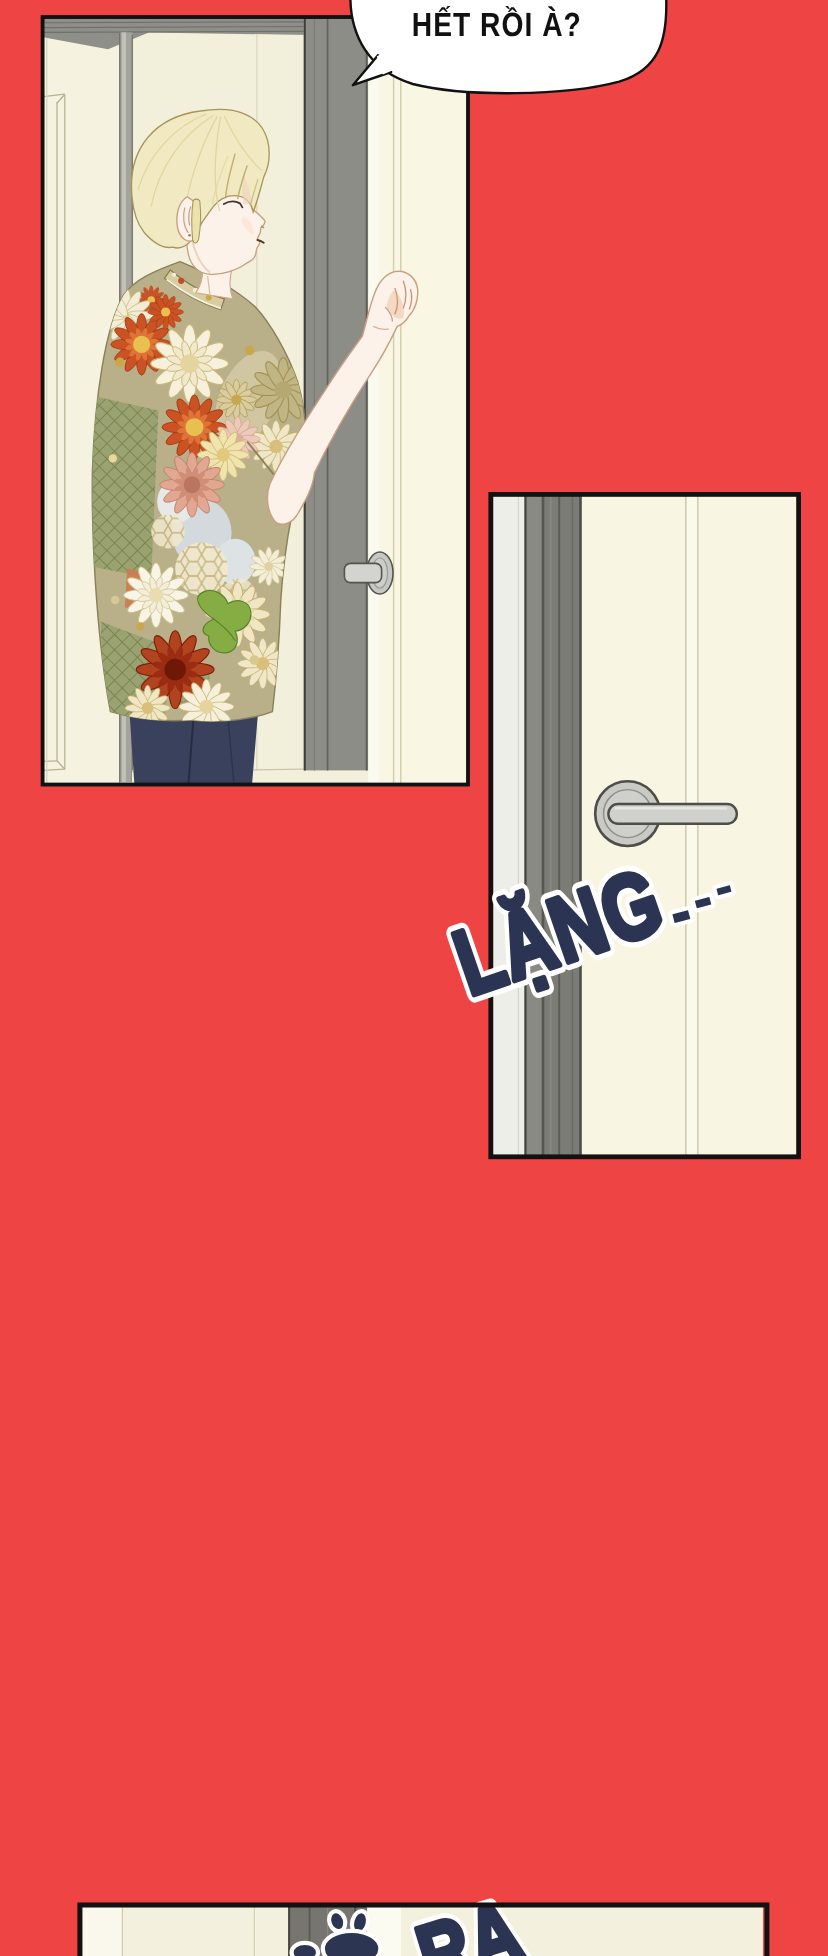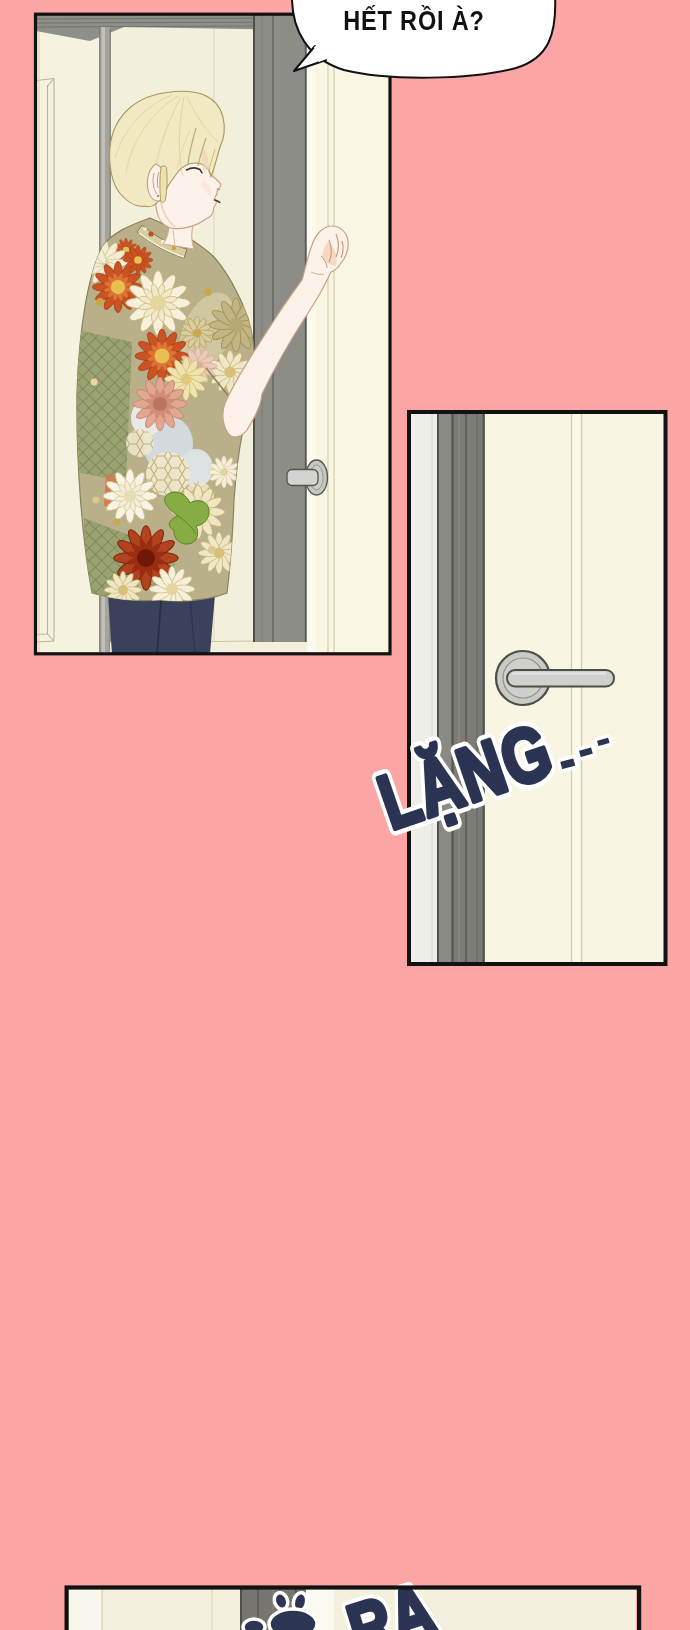--- a/index.html
+++ b/index.html
@@ -1,16 +1,16 @@
 <!DOCTYPE html>
 <html><head>
 <meta charset="utf-8">
 <style>
 html,body{margin:0;padding:0;background:#ffffff;}
-#page{position:relative;width:690px;height:1630px;overflow:hidden;background:#fca5a5;
+#page{position:relative;width:690px;height:1630px;overflow:hidden;background:#ef4444;
 font-family:"Liberation Sans", sans-serif;}
 svg{display:block;}
 </style>
 </head>
 <body>
 <div id="page">
 <svg width="690" height="1630" viewBox="0 0 690 1630">
 <defs>
 <clipPath id="p1clip">
           <rect x="36" y="15" width="353" height="638.5"></rect>

